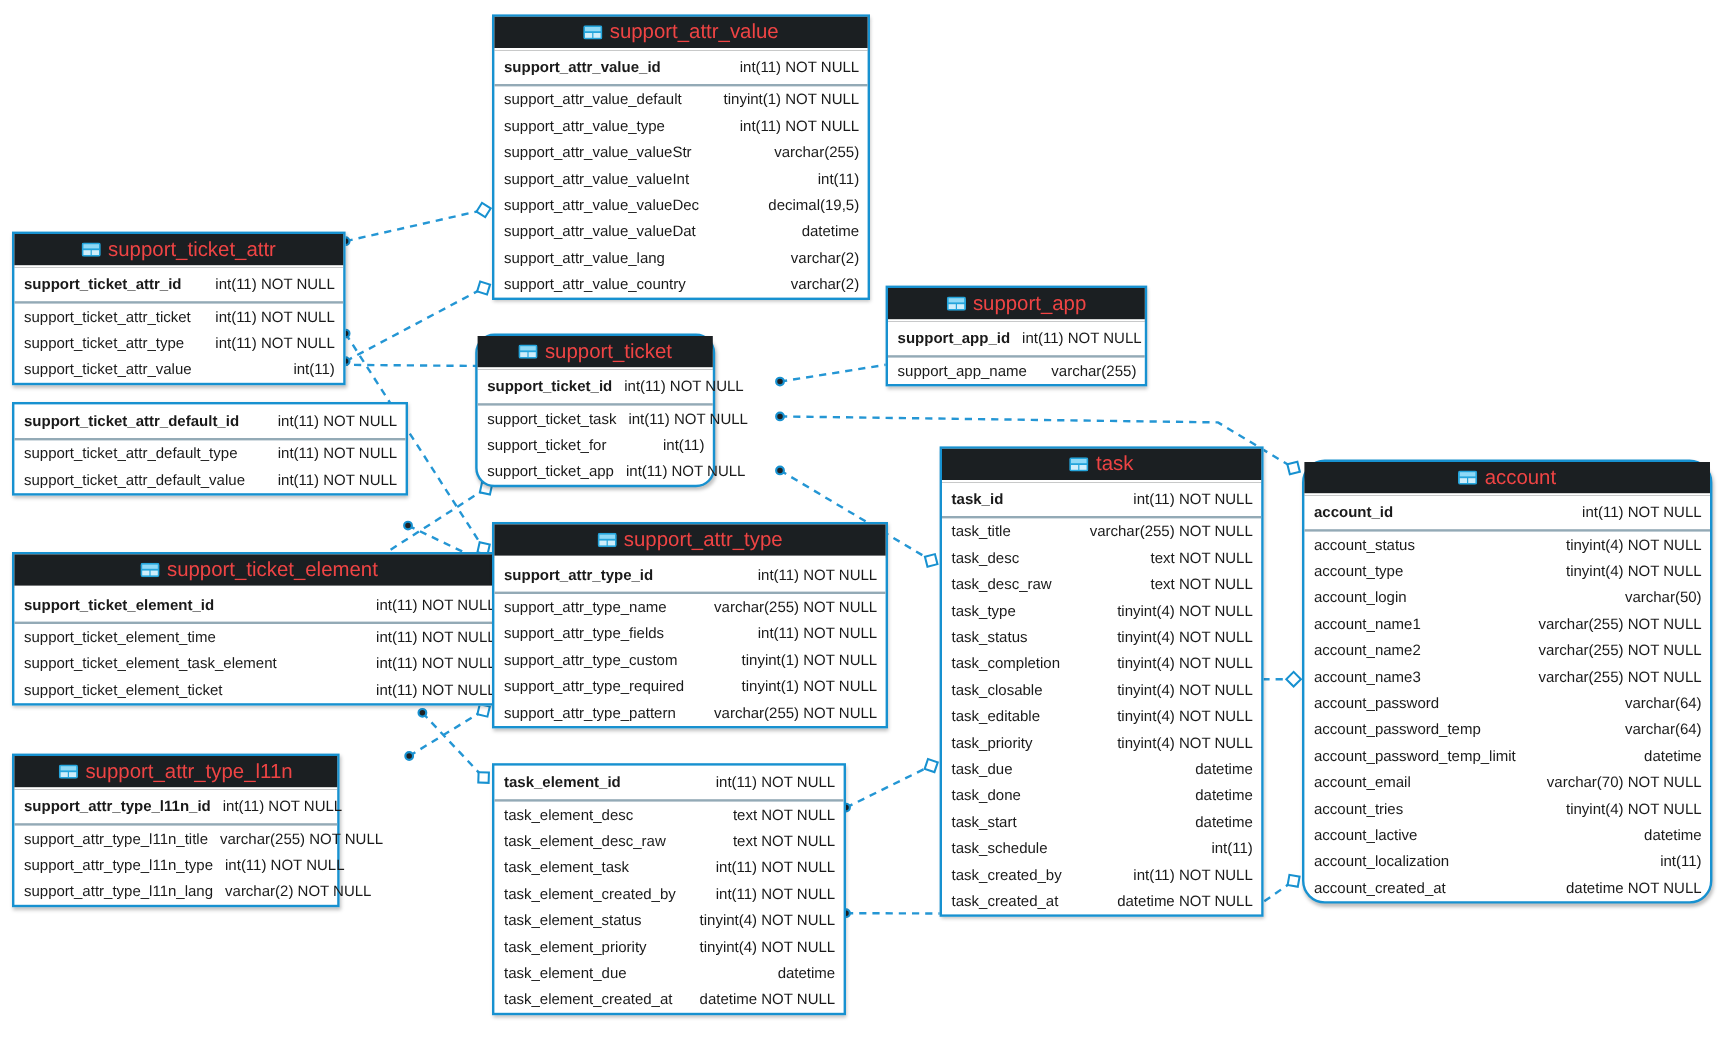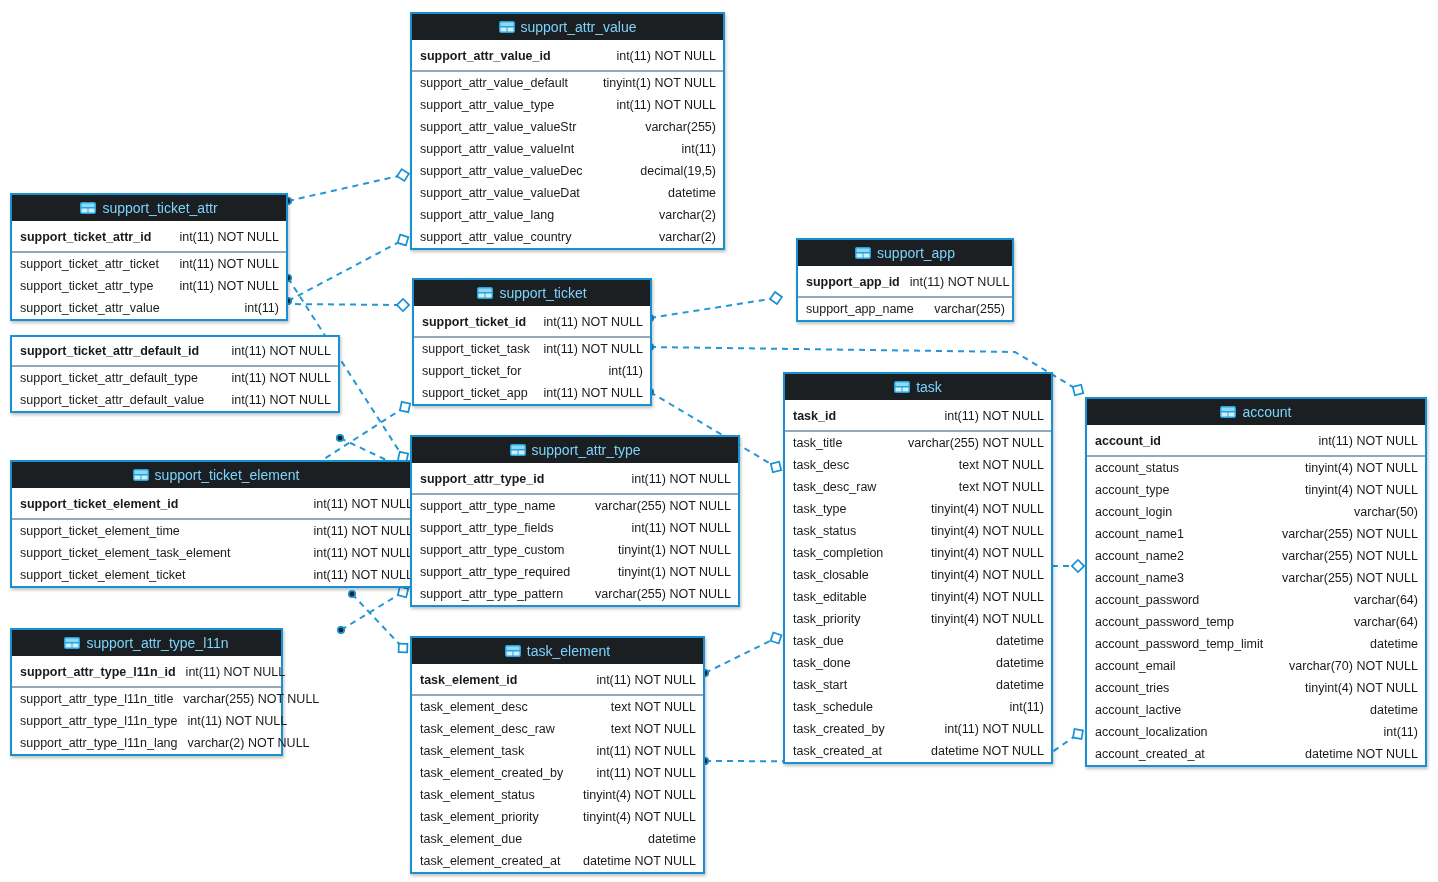--- a/index.html
+++ b/index.html
@@ -9,22 +9,22 @@
   }
   #wires{position:absolute;left:0;top:0;width:1438px;height:882px;}
   .wire{fill:none;stroke:#2496d4;stroke-width:2;stroke-dasharray:6 5;}
   .wire-dot{fill:#1e2124;stroke:#1791d0;stroke-width:1.8;}
   .wire-sq{fill:#ffffff;stroke:#1791d0;stroke-width:1.7;}
   .tbl{
     position:absolute;background:#ffffff;border:2px solid #1791d0;
     box-shadow:1px 2px 3px rgba(0,0,0,0.25);box-sizing:border-box;
   }
   .tbl-title{
-    background:#1b1f22;color:#7dd3fc;height:26px;display:flex;align-items:center;
-    justify-content:center;gap:6px;font-size:14px;border-bottom:2px solid #ffffff;
+    background:#1b1f22;color:#ef4444;height:26px;display:flex;align-items:center;
+    justify-content:center;gap:6px;font-size:17px;border-bottom:2px solid #ffffff;
     white-space:nowrap;overflow:hidden;
   }
   .tbl-icon{display:inline-flex;align-items:center;}
   .pk-row{height:28px;line-height:28px;}
   .tbl-pk{border-bottom:2px solid #93aab6;}
   .row{height:22px;line-height:22px;}
   .row,.pk-row{
     display:flex;justify-content:space-between;white-space:nowrap;
     font-size:12.5px;color:#1a1a1a;padding:0 7px 0 8px;box-sizing:border-box;
   }
@@ -243,21 +243,21 @@
         <div class="row">
           <span class="fname">support_attr_type_l11n_type</span>
           <span class="ftype">int(11) NOT NULL</span>
         </div>
         <div class="row">
           <span class="fname">support_attr_type_l11n_lang</span>
           <span class="ftype">varchar(2) NOT NULL</span>
         </div>
       </div>
     </div>
-    <div class="tbl" style="left: 412px; top: 278px; width: 240px;">
+    <div class="tbl" style="left: 396px; top: 278px; width: 200px; border-radius: 16px;">
       <div class="tbl-title">
         <span class="tbl-icon">
           <svg width="16" height="12" viewBox="0 0 16 12">
             <rect width="16" height="12" rx="2" fill="#25a5dc"></rect>
             <rect x="1.5" y="1.5" width="13" height="3.5" fill="#8fd9f6"></rect>
             <rect x="1.5" y="6.5" width="6" height="4" fill="#cfeefb"></rect>
             <rect x="8.5" y="6.5" width="6" height="4" fill="#cfeefb"></rect>
           </svg>
         </span>
         <span>support_ticket</span>
@@ -318,31 +318,20 @@
           <span class="fname">support_attr_type_required</span>
           <span class="ftype">tinyint(1) NOT NULL</span>
         </div>
         <div class="row">
           <span class="fname">support_attr_type_pattern</span>
           <span class="ftype">varchar(255) NOT NULL</span>
         </div>
       </div>
     </div>
     <div class="tbl" style="left: 410px; top: 636px; width: 295px;">
-      <div class="tbl-title">
-        <span class="tbl-icon">
-          <svg width="16" height="12" viewBox="0 0 16 12">
-            <rect width="16" height="12" rx="2" fill="#25a5dc"></rect>
-            <rect x="1.5" y="1.5" width="13" height="3.5" fill="#8fd9f6"></rect>
-            <rect x="1.5" y="6.5" width="6" height="4" fill="#cfeefb"></rect>
-            <rect x="8.5" y="6.5" width="6" height="4" fill="#cfeefb"></rect>
-          </svg>
-        </span>
-        <span>task_element</span>
-      </div>
       <div class="tbl-pk">
         <div class="pk-row">
           <span class="fname">task_element_id</span>
           <span class="ftype">int(11) NOT NULL</span>
         </div>
       </div>
       <div>
         <div class="row">
           <span class="fname">task_element_desc</span>
           <span class="ftype">text NOT NULL</span>
@@ -370,21 +359,21 @@
         <div class="row">
           <span class="fname">task_element_due</span>
           <span class="ftype">datetime</span>
         </div>
         <div class="row">
           <span class="fname">task_element_created_at</span>
           <span class="ftype">datetime NOT NULL</span>
         </div>
       </div>
     </div>
-    <div class="tbl" style="left: 796px; top: 238px; width: 218px;">
+    <div class="tbl" style="left: 738px; top: 238px; width: 218px;">
       <div class="tbl-title">
         <span class="tbl-icon">
           <svg width="16" height="12" viewBox="0 0 16 12">
             <rect width="16" height="12" rx="2" fill="#25a5dc"></rect>
             <rect x="1.5" y="1.5" width="13" height="3.5" fill="#8fd9f6"></rect>
             <rect x="1.5" y="6.5" width="6" height="4" fill="#cfeefb"></rect>
             <rect x="8.5" y="6.5" width="6" height="4" fill="#cfeefb"></rect>
           </svg>
         </span>
         <span>support_app</span>
@@ -476,21 +465,21 @@
         <div class="row">
           <span class="fname">task_created_by</span>
           <span class="ftype">int(11) NOT NULL</span>
         </div>
         <div class="row">
           <span class="fname">task_created_at</span>
           <span class="ftype">datetime NOT NULL</span>
         </div>
       </div>
     </div>
-    <div class="tbl" style="left: 1085px; top: 397px; width: 342px;">
+    <div class="tbl" style="left: 1085px; top: 383px; width: 342px; border-radius: 19px;">
       <div class="tbl-title">
         <span class="tbl-icon">
           <svg width="16" height="12" viewBox="0 0 16 12">
             <rect width="16" height="12" rx="2" fill="#25a5dc"></rect>
             <rect x="1.5" y="1.5" width="13" height="3.5" fill="#8fd9f6"></rect>
             <rect x="1.5" y="6.5" width="6" height="4" fill="#cfeefb"></rect>
             <rect x="8.5" y="6.5" width="6" height="4" fill="#cfeefb"></rect>
           </svg>
         </span>
         <span>account</span>

